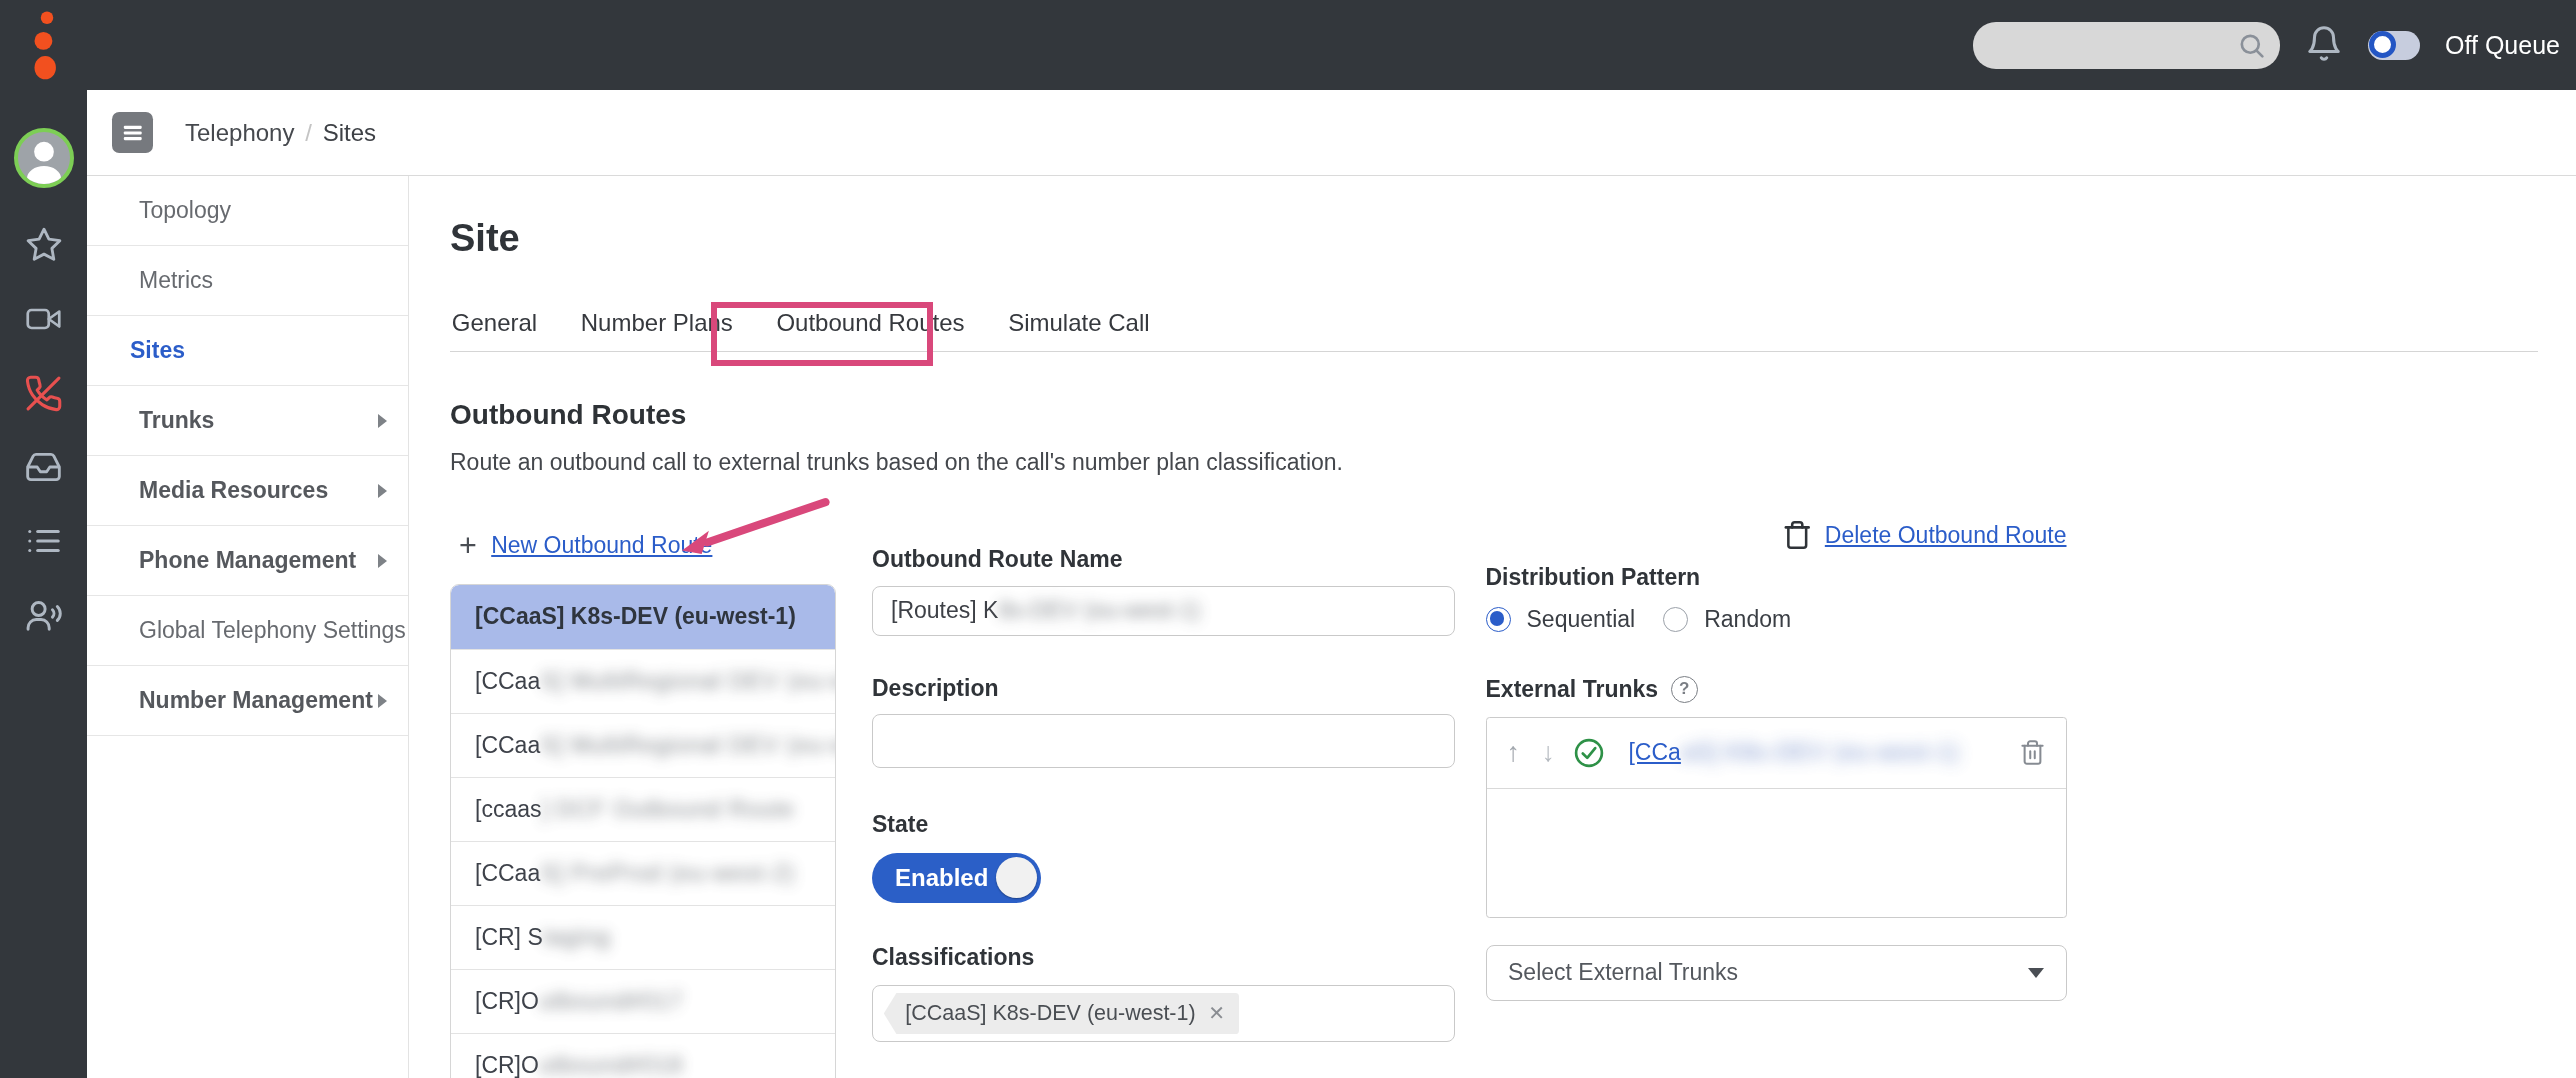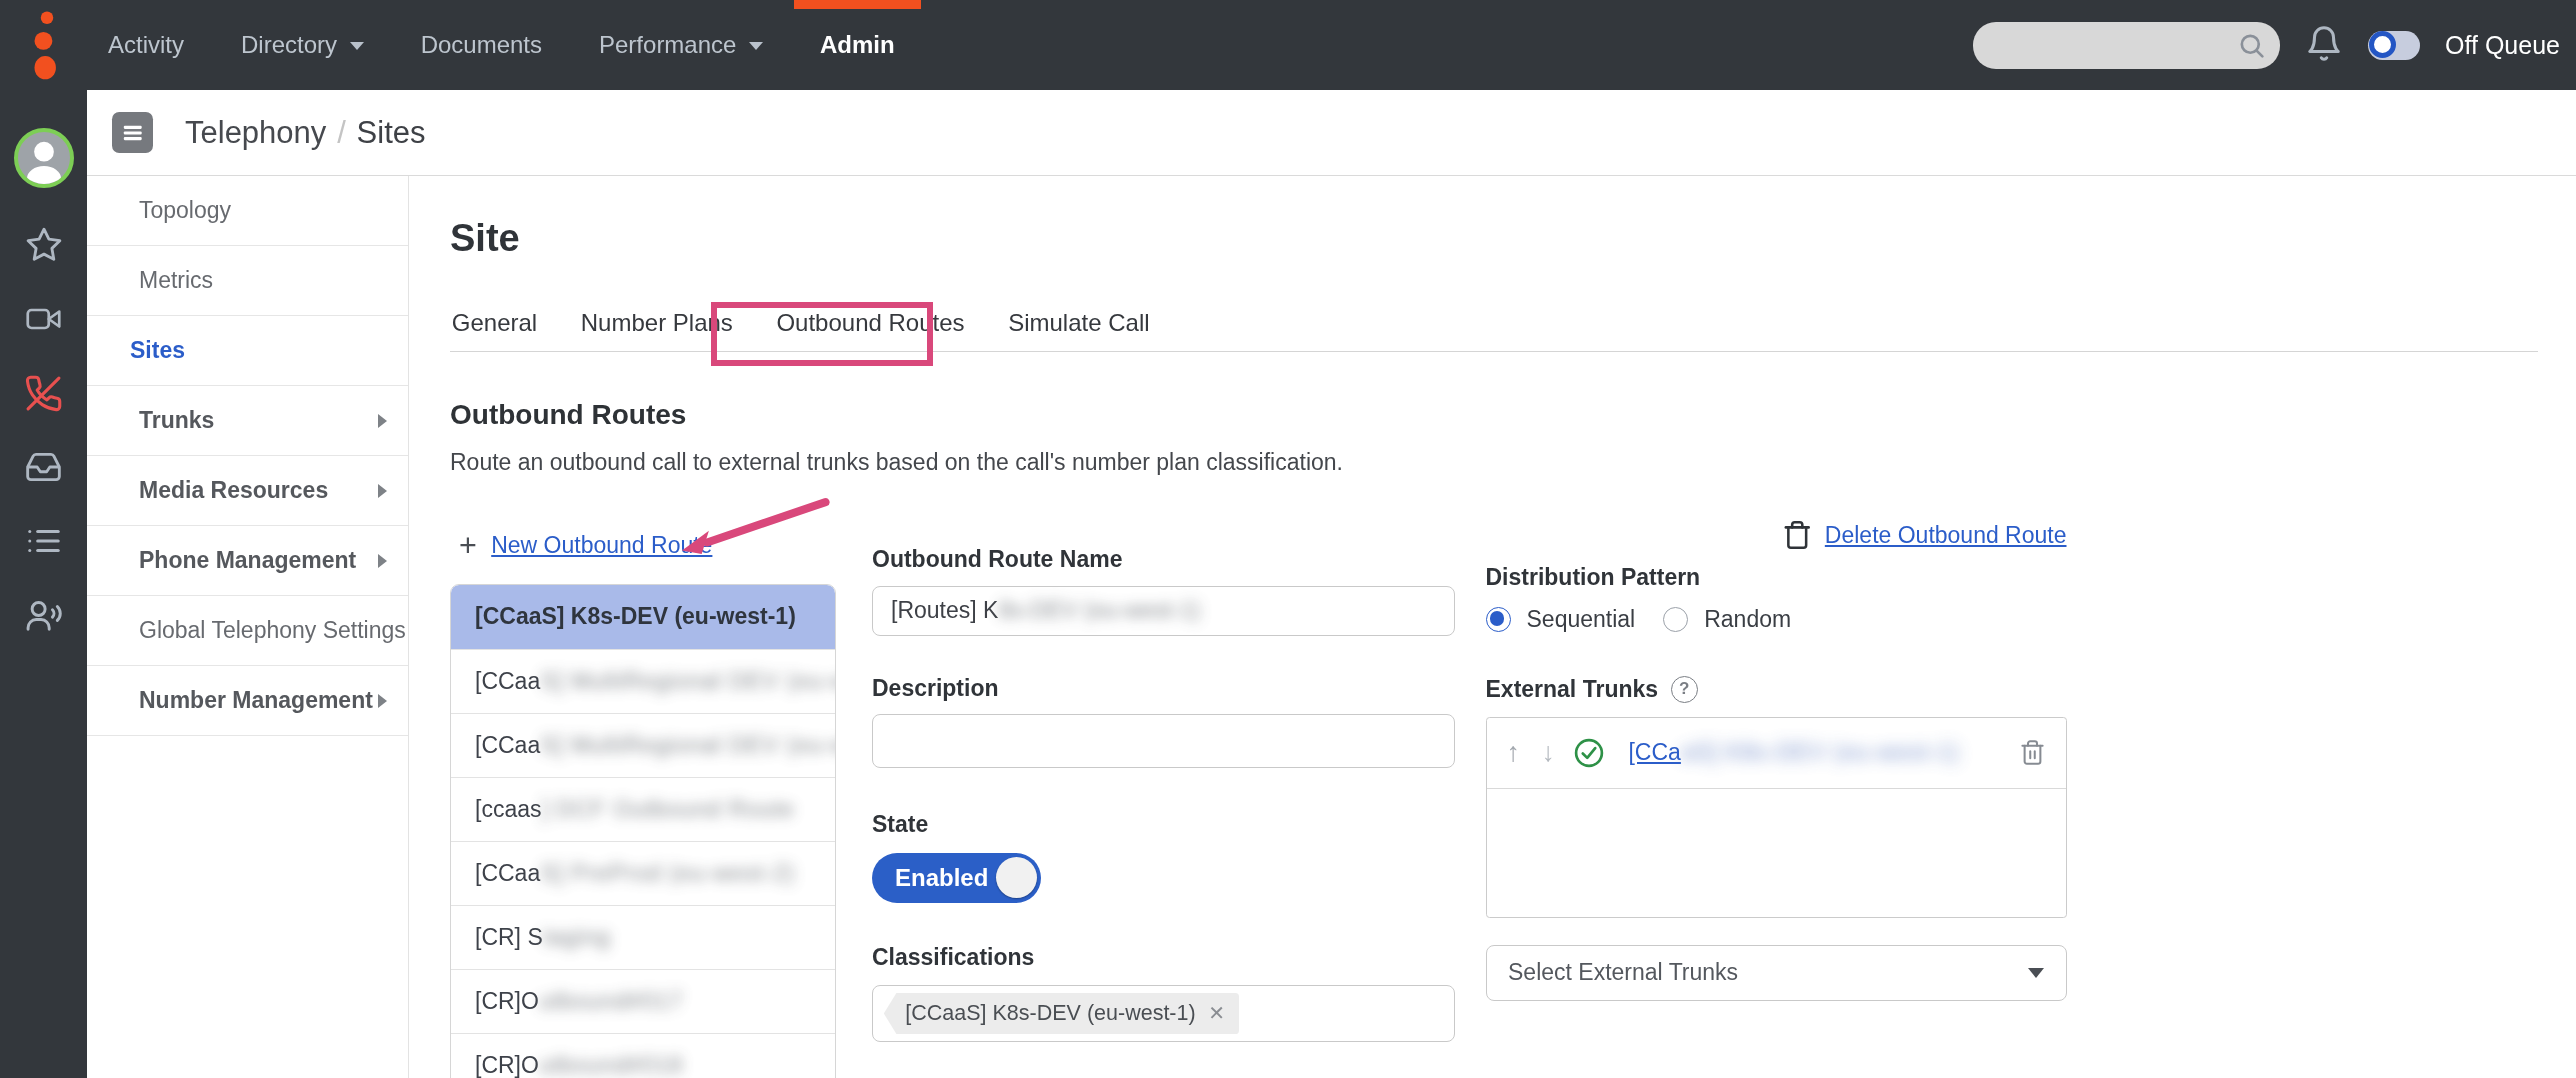--- a/index.html
+++ b/index.html
@@ -31,21 +31,21 @@
   .avatar{width:52px;height:52px;border-radius:50%;border:4.5px solid #7dce55;background:#9ea3a8;
           overflow:hidden;position:relative;margin-bottom:3.6px;box-sizing:content-box;}
   .avatar svg{position:absolute;left:0;top:0;}
   .rail-icon{width:41px;height:41px;display:flex;align-items:center;justify-content:center;cursor:pointer;}
 
   
   .crumbbar{position:absolute;left:87px;top:90px;width:2489px;height:86px;background:#fff;
             border-bottom:0.9px solid #dadada;box-sizing:border-box;display:flex;align-items:center;}
   .hamburger{margin-left:25px;width:41px;height:41px;border-radius:7.2px;background:#76797e;display:flex;
              align-items:center;justify-content:center;cursor:pointer;}
-  .crumbs{margin-left:32px;font-size:31px;display:flex;gap:10.8px;align-items:center;}
+  .crumbs{margin-left:32px;font-size:24px;display:flex;gap:10.8px;align-items:center;}
   .crumb-section{color:#46494e;cursor:pointer;}
   .crumb-sep{color:#c4c4c4;}
   .crumb-page{color:#3e4146;cursor:pointer;}
 
   
   .sidebar{position:absolute;left:87px;top:176px;width:322px;height:902px;background:#fff;
            border-right:0.9px solid #e3e3e3;box-sizing:border-box;}
   .side-item{position:relative;height:69px;display:flex;align-items:center;border-bottom:0.9px solid #e6e6e6;
              font-size:23px;color:#676a6f;padding-left:52px;cursor:pointer;}
   .side-item.bold{font-weight:bold;color:#55585d;}
@@ -131,39 +131,20 @@
 <body>
 
 <div class="app">
 
   <div class="topbar">
     <svg class="logo" viewBox="0 0 60 84">
       <circle cx="30" cy="12" r="7" fill="#f2501f"></circle>
       <circle cx="26" cy="38" r="10" fill="#f2501f"></circle>
       <ellipse cx="28" cy="68" rx="12" ry="13" fill="#f2501f"></ellipse>
     </svg>
-    <div class="topnav">
-      <div class="nav-item">
-          <span>Activity</span>
-        </div>
-      <div class="nav-item">
-          <span>Directory</span>
-          <span class="nav-caret"></span>
-        </div>
-      <div class="nav-item">
-          <span>Documents</span>
-        </div>
-      <div class="nav-item">
-          <span>Performance</span>
-          <span class="nav-caret"></span>
-        </div>
-      <div class="nav-item active">
-          <span>Admin</span>
-        </div>
-    </div>
     <div class="topbar-right">
       <div class="search-wrap">
         <input class="search-input" type="text" style="">
         <span class="search-icon">
           <svg width="29" height="29" viewBox="0 0 24 24" fill="none" stroke="#8a9099" stroke-width="2.2" stroke-linecap="round">
             <circle cx="11" cy="11" r="7"></circle>
               <line x1="21" y1="21" x2="16.2" y2="16.2"></line>
           </svg>
         </span>
       </div>

